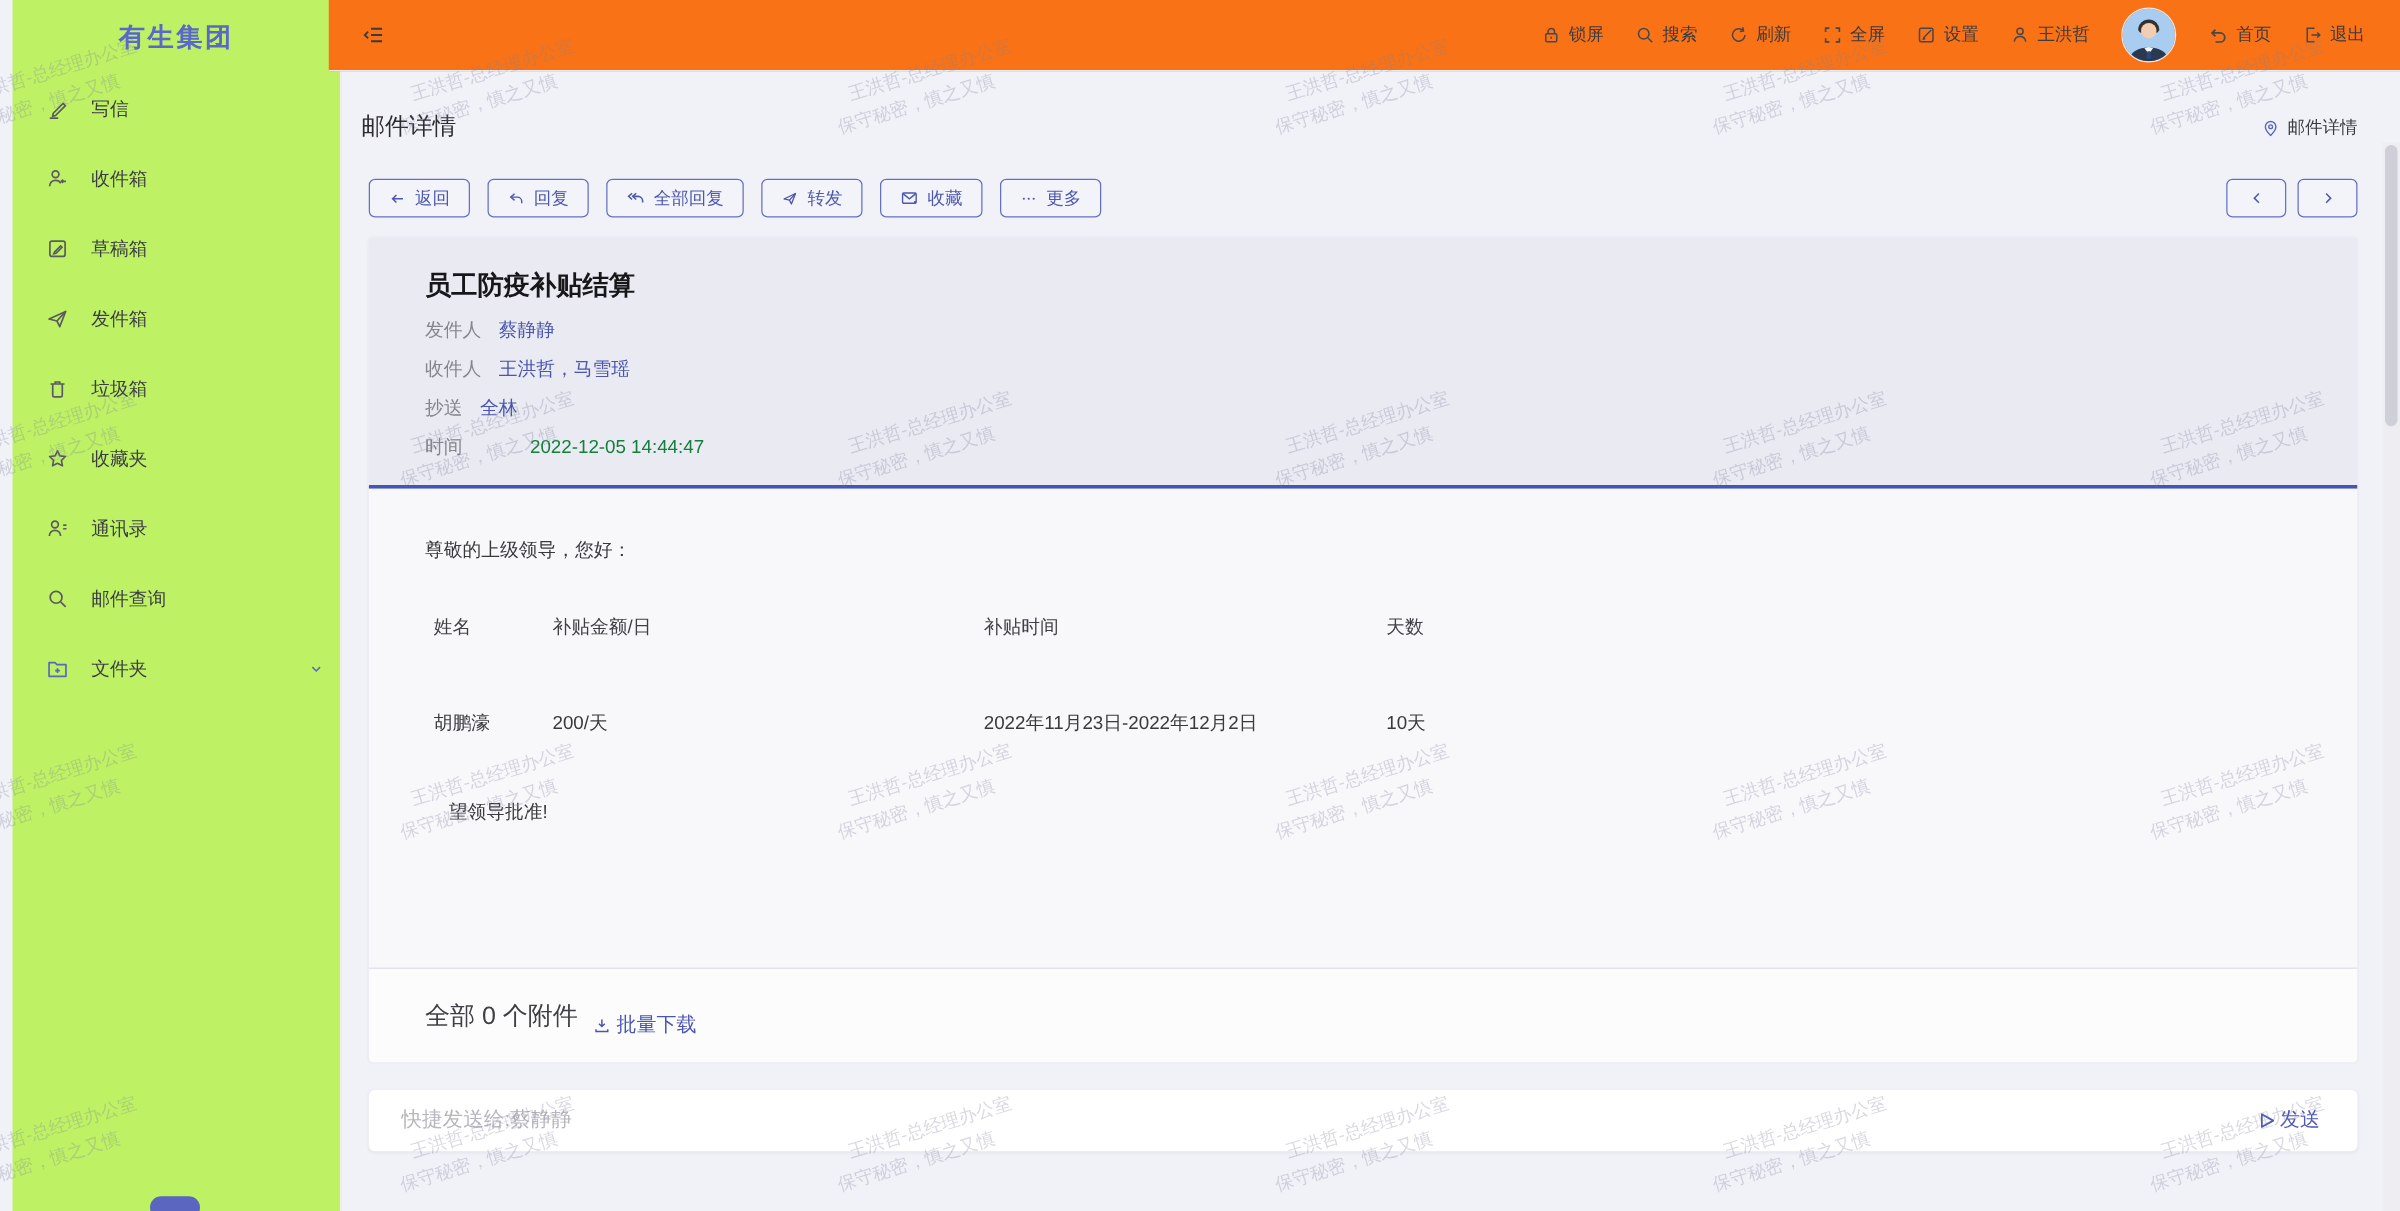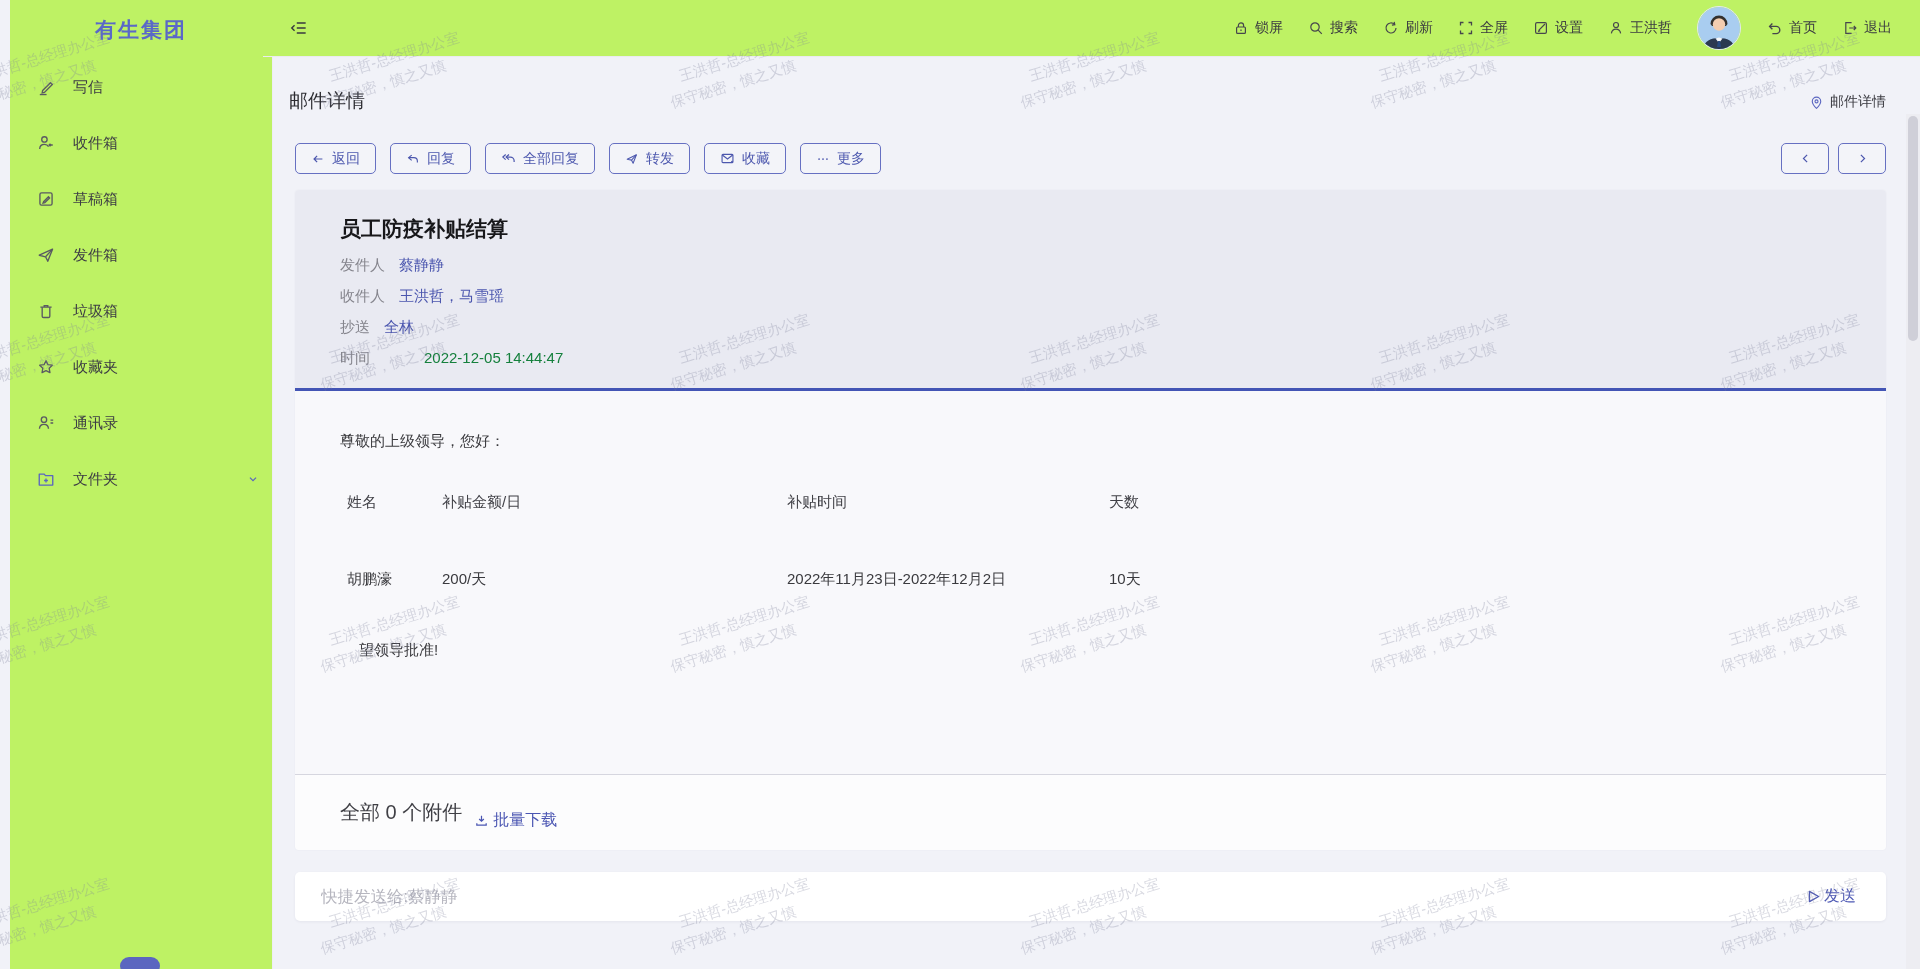--- a/index.html
+++ b/index.html
@@ -3,21 +3,21 @@
 <meta charset="utf-8">
 <style>
   * { margin:0; padding:0; box-sizing:border-box; }
   html,body { width:1920px; height:969px; overflow:hidden;
     font-family:"Liberation Sans", sans-serif; background:#f1f2f8; color:#35353b; }
 
   
   .sidebar { position:absolute; left:10px; top:0; width:263px; height:969px;
     background:#bef264; border-right:1px solid #eeeef3; z-index:2; }
   .topbar { position:absolute; left:263px; top:0; width:1657px; height:57px;
-    background:#bef264; border-bottom:1px solid #ebebf0; z-index:2;
+    background:#f97316; border-bottom:1px solid #ebebf0; z-index:2;
     display:flex; align-items:center; justify-content:space-between; padding:0 28px 0 26px; }
   .main { position:absolute; left:263px; top:57px; width:1657px; height:912px;
     background:#f1f2f8; z-index:1; }
 
   
   .logo { height:59px; display:flex; align-items:center; justify-content:center;
     font-size:21px; font-weight:bold; color:#5a68c8; letter-spacing:2px; }
   .menu-item { height:56px; display:flex; align-items:center; gap:18px;
     padding:0 12px 0 27px; font-size:15px; color:#3c3c44; cursor:pointer; }
   .menu-item .ic { color:#5a5a62; }
@@ -155,20 +155,29 @@
   <div class="menu-item">
     <span class="ic">
         <svg width="18" height="18" viewBox="0 0 16 16" fill="none" stroke="currentColor" stroke-width="1.2">
           <circle cx="6.2" cy="5" r="2.4"></circle>
           <path d="M2.2 13.2c0-2.6 1.8-4 4-4s4 1.4 4 4"></path>
           <path d="M12 5.4h2.4M12 8h2.4"></path>
         </svg>
       </span>
     <span>通讯录</span>
   </div>
+  <div class="menu-item">
+    <span class="ic">
+        <svg width="18" height="18" viewBox="0 0 16 16" fill="none" stroke="currentColor" stroke-width="1.2">
+          <circle cx="7" cy="7" r="4.2"></circle>
+          <path d="M10.2 10.2 13.8 13.8"></path>
+        </svg>
+      </span>
+    <span>邮件查询</span>
+  </div>
   <div class="menu-item accent">
     <span class="ic">
         <svg width="18" height="18" viewBox="0 0 16 16" fill="none" stroke="currentColor" stroke-width="1.2" stroke-linejoin="round">
           <path d="M2 3.6h4.2L7.6 5H14v8.4H2z"></path>
           <path d="M8 7.6v3.4M6.3 9.3h3.4"></path>
         </svg>
       </span>
     <span>文件夹</span>
     <span class="ic chev">
         <svg width="14" height="14" viewBox="0 0 16 16" fill="none" stroke="currentColor" stroke-width="1.4">

